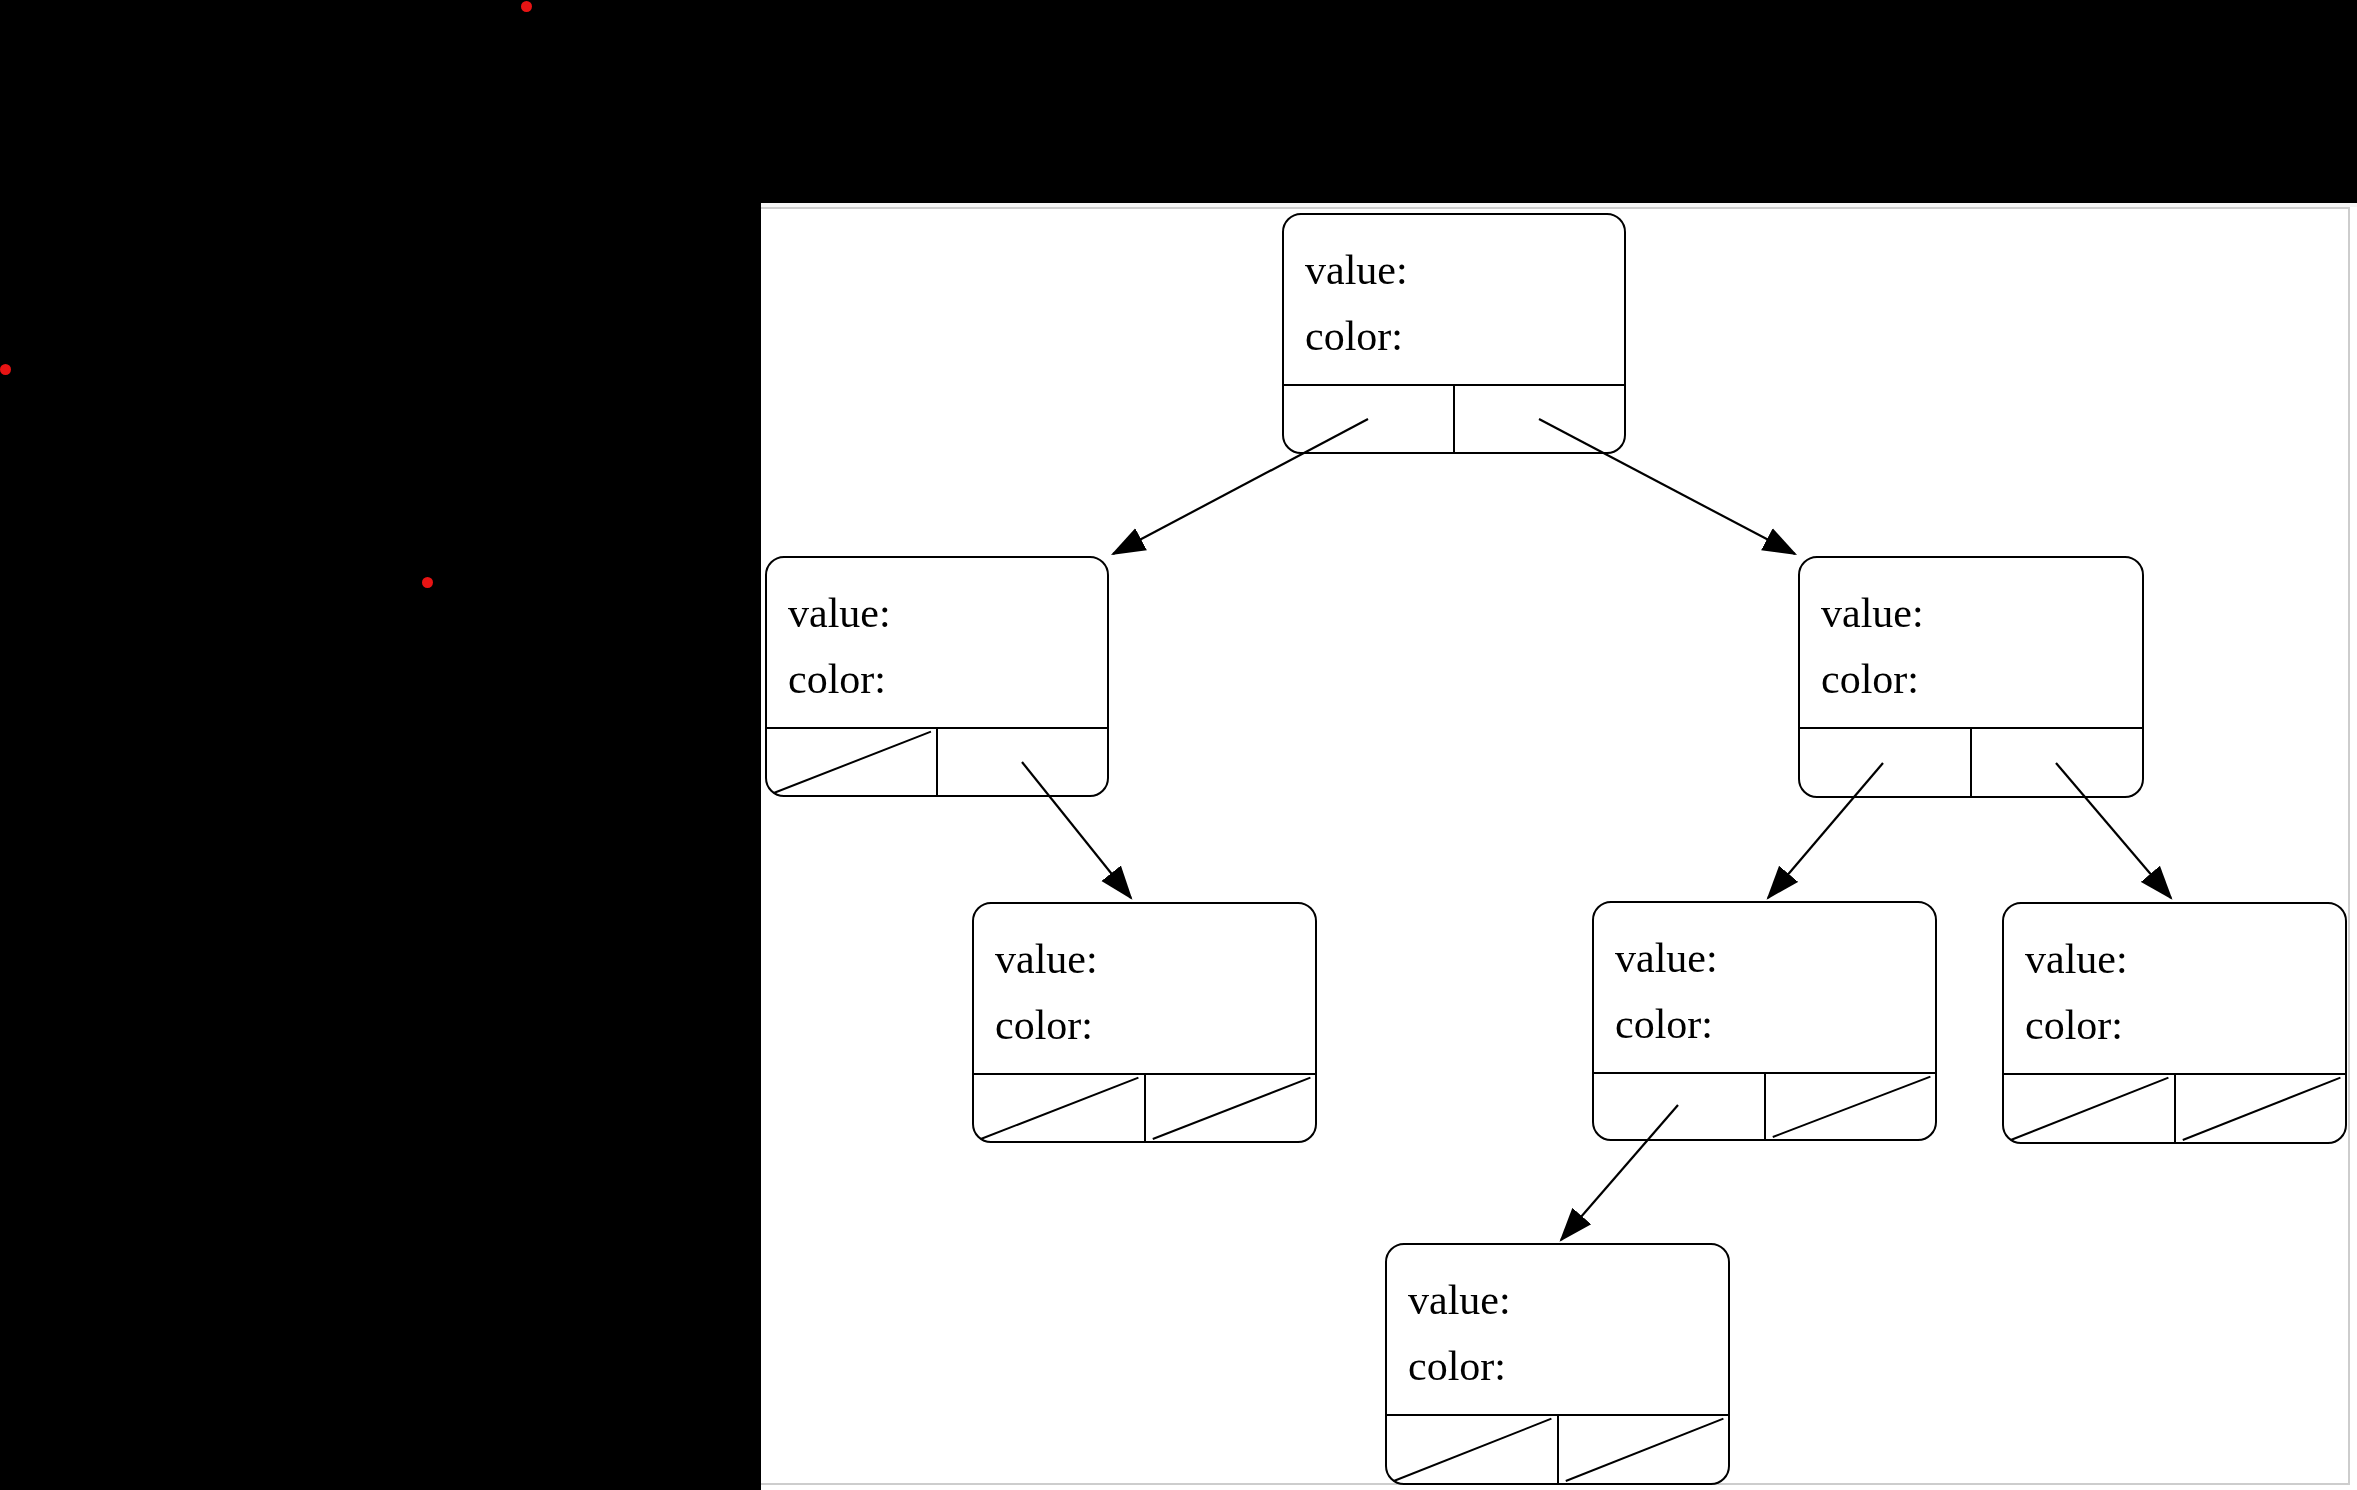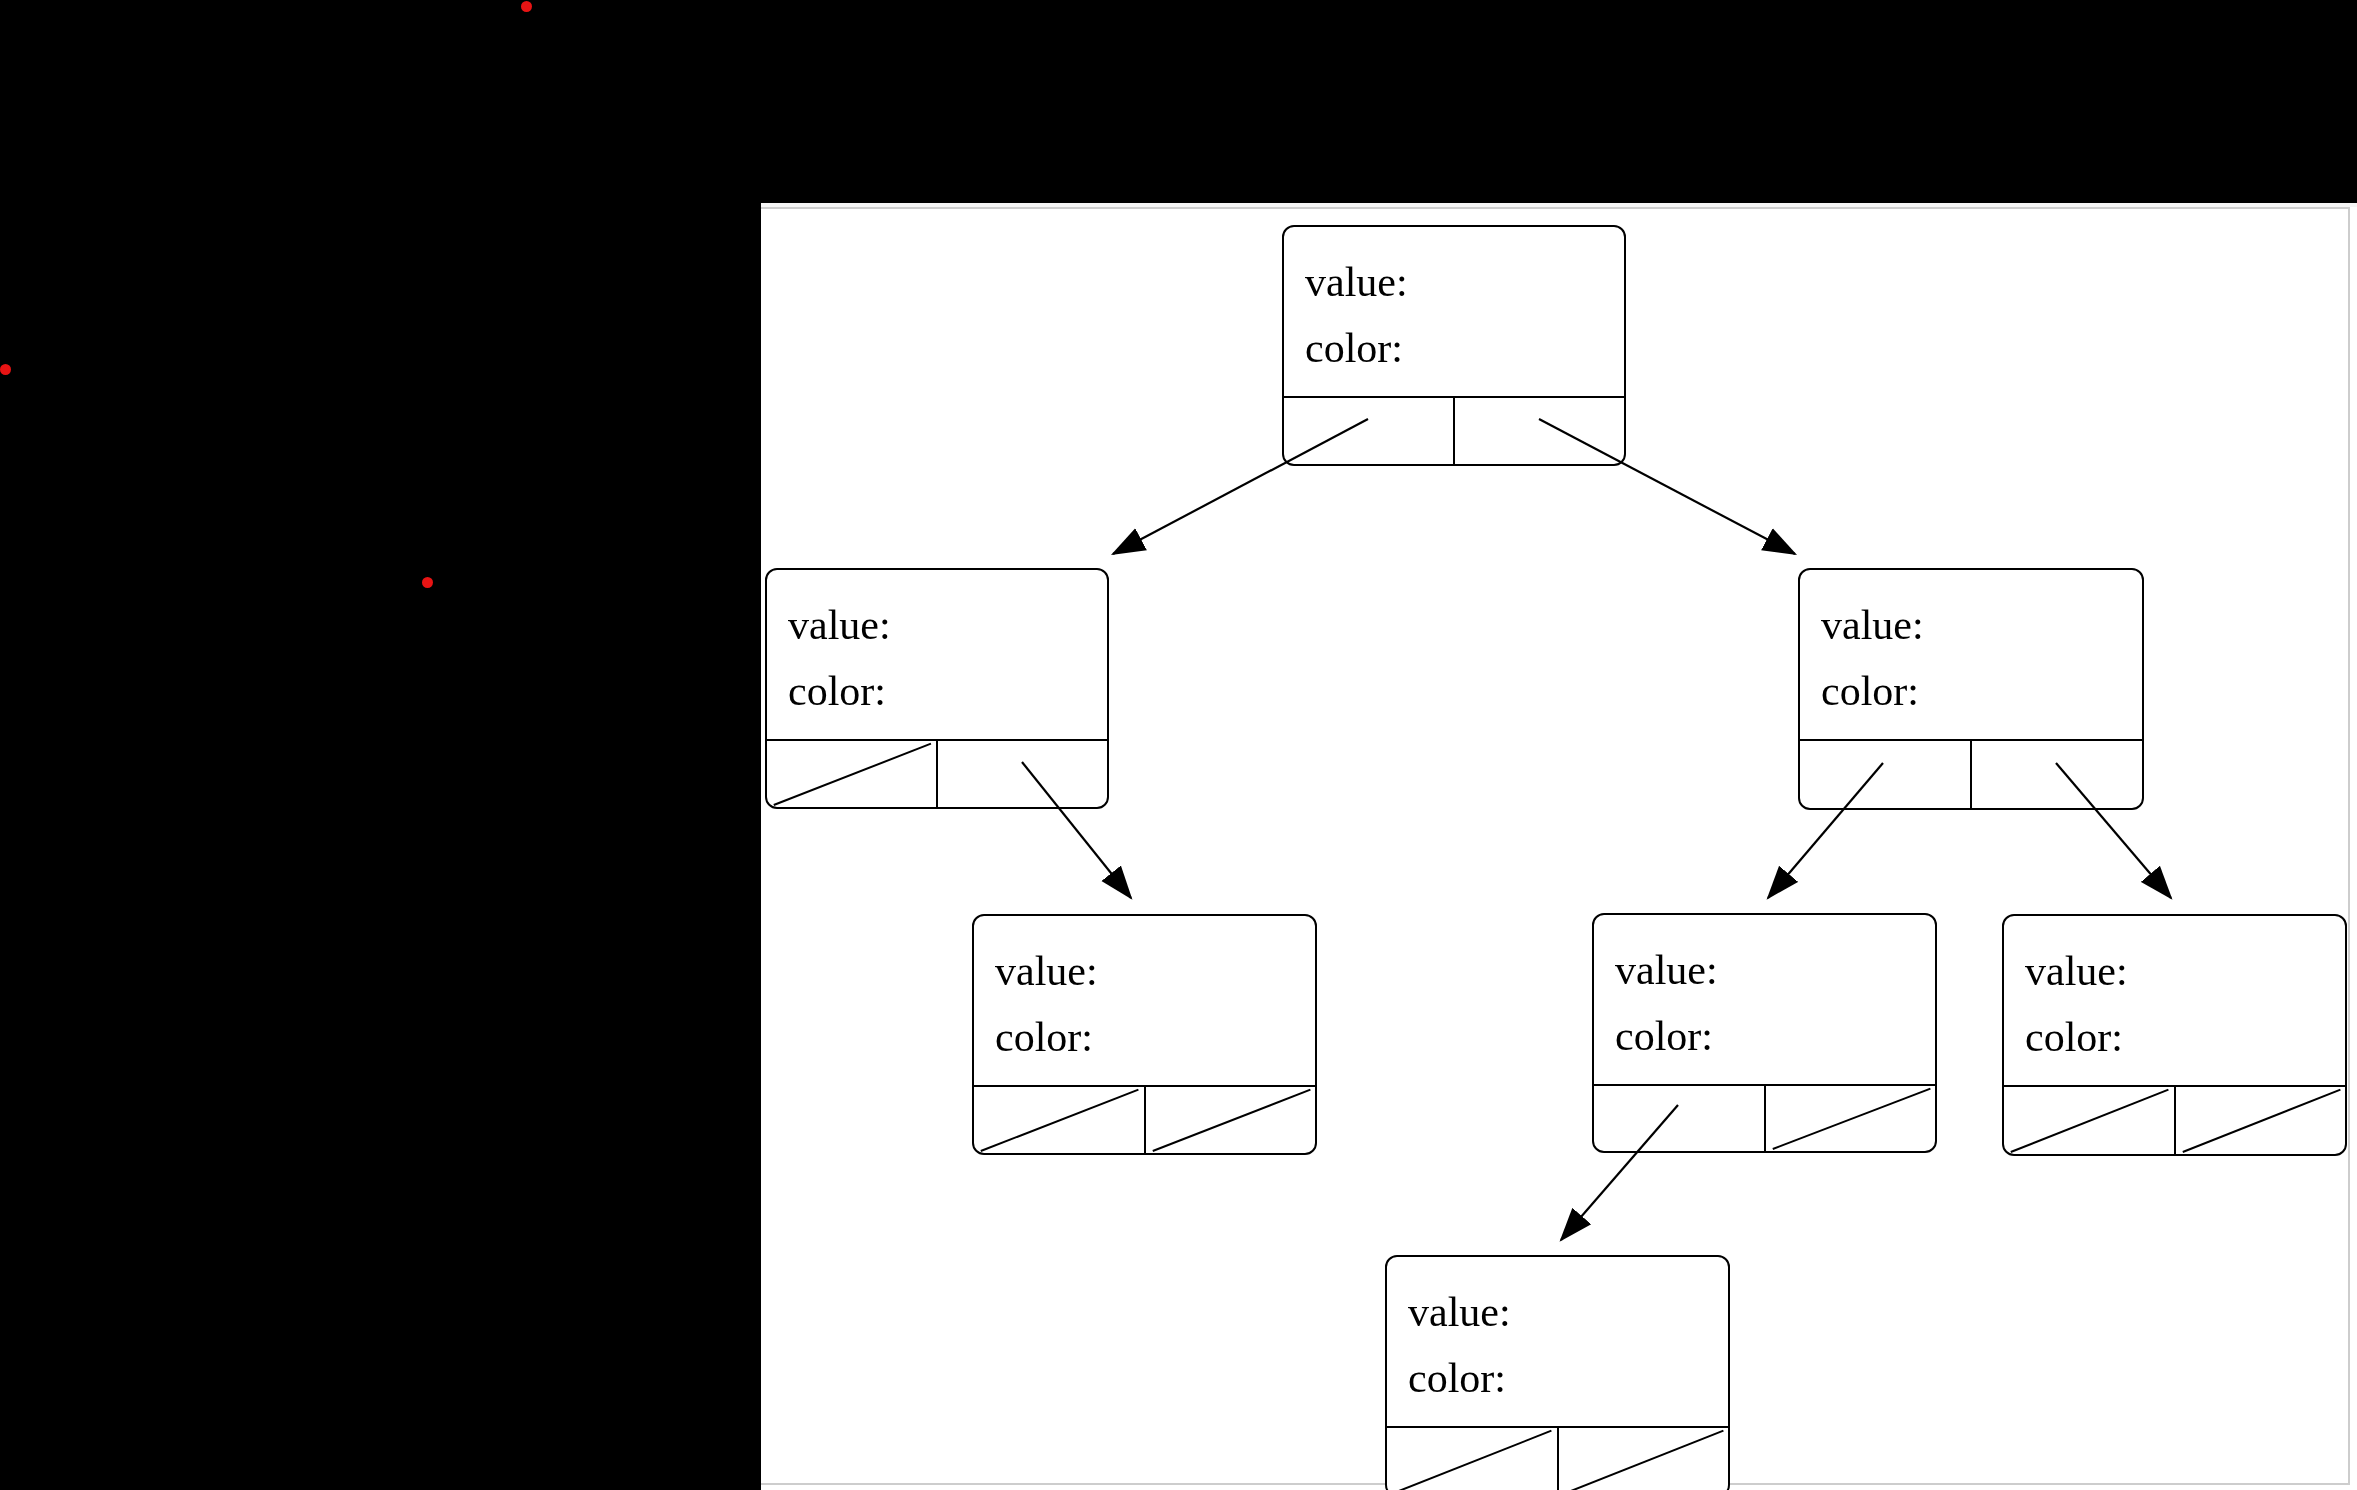--- a/index.html
+++ b/index.html
@@ -46,23 +46,22 @@
     height: 11px;
     border-radius: 50%;
     background: #e81414;
     z-index: 5;
   }
   .node {
     position: absolute;
     box-sizing: border-box;
     background: #ffffff;
     border: 2px solid #000000;
-    border-radius: 12px;
+    border-radius: 19px;
     z-index: 2;
-    margin-top: 12px;
   }
   .node-text {
     position: absolute;
     left: 0; right: 0; top: 0;
     height: 171px;
     box-sizing: border-box;
     padding: 22px 0 0 21px;
     font-size: 42px;
     line-height: 66px;
     color: #000000;

